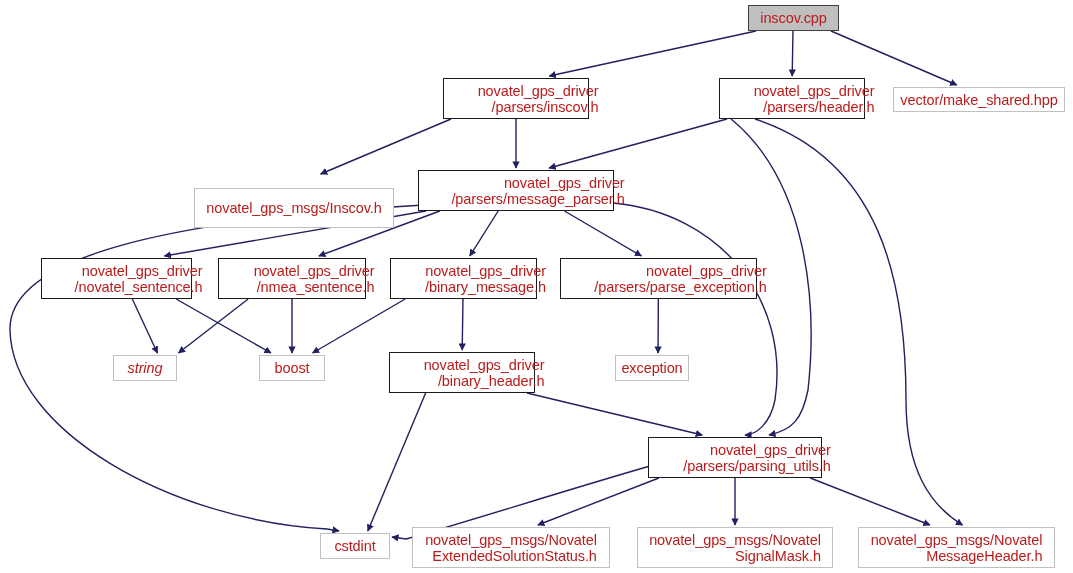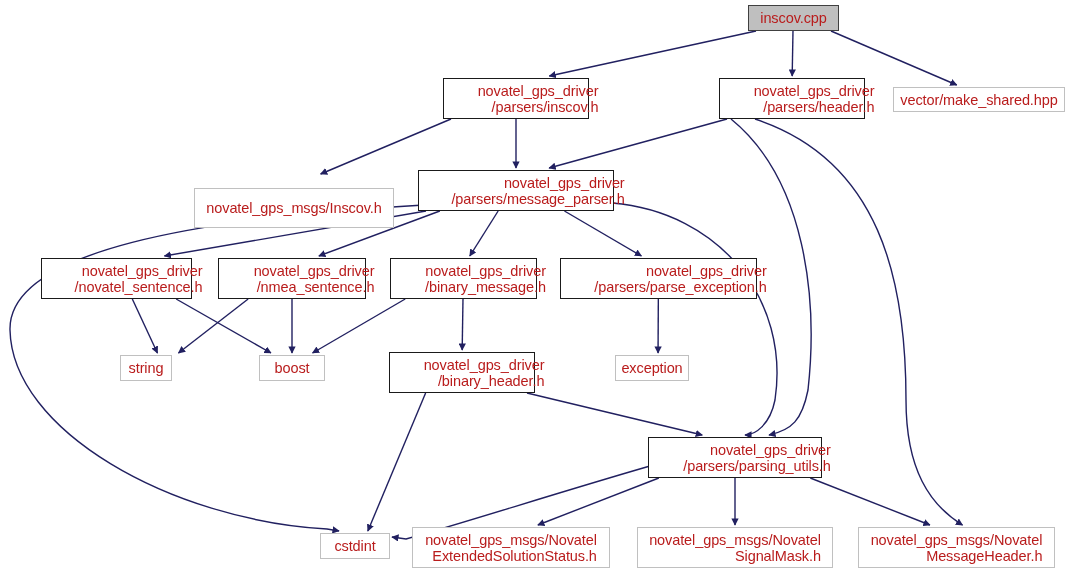--- a/index.html
+++ b/index.html
@@ -107,21 +107,21 @@
       <div class="node project" style="left: 418px; top: 170px; width: 196px; height: 41px;">novatel_gps_driver
 /parsers/message_parser.h</div>
       <div class="node project" style="left: 41px; top: 258px; width: 151px; height: 41px;">novatel_gps_driver
 /novatel_sentence.h</div>
       <div class="node project" style="left: 218px; top: 258px; width: 148px; height: 41px;">novatel_gps_driver
 /nmea_sentence.h</div>
       <div class="node project" style="left: 390px; top: 258px; width: 147px; height: 41px;">novatel_gps_driver
 /binary_message.h</div>
       <div class="node project" style="left: 560px; top: 258px; width: 197px; height: 41px;">novatel_gps_driver
 /parsers/parse_exception.h</div>
-      <div class="node external" style="left: 120px; top: 355px; width: 52px; height: 26px;">string</div>
+      <div class="node external" style="left: 113px; top: 355px; width: 64px; height: 26px; font-style: italic;">string</div>
       <div class="node external" style="left: 259px; top: 355px; width: 66px; height: 26px;">boost</div>
       <div class="node project" style="left: 389px; top: 352px; width: 146px; height: 41px;">novatel_gps_driver
 /binary_header.h</div>
       <div class="node external" style="left: 615px; top: 355px; width: 74px; height: 26px;">exception</div>
       <div class="node project" style="left: 648px; top: 437px; width: 174px; height: 41px;">novatel_gps_driver
 /parsers/parsing_utils.h</div>
       <div class="node external" style="left: 320px; top: 533px; width: 70px; height: 26px;">cstdint</div>
       <div class="node external" style="left: 412px; top: 527px; width: 198px; height: 41px;">novatel_gps_msgs/Novatel
 ExtendedSolutionStatus.h</div>
       <div class="node external" style="left: 637px; top: 527px; width: 196px; height: 41px;">novatel_gps_msgs/Novatel

